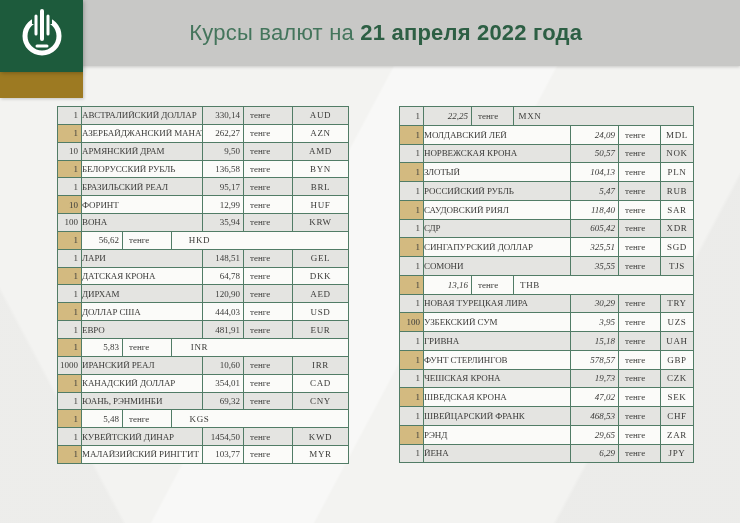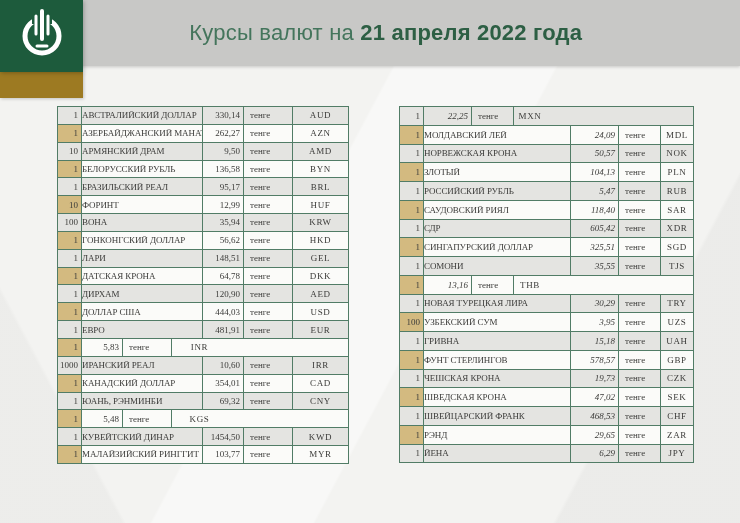--- a/index.html
+++ b/index.html
@@ -138,21 +138,20 @@
     </div>
     <div class="row shaded">
       <div class="cell c-qty">100</div>
       <div class="cell c-name">ВОНА</div>
       <div class="cell c-value">35,94</div>
       <div class="cell c-unit">тенге</div>
       <div class="cell c-code">KRW</div>
     </div>
     <div class="row light">
       <div class="cell c-qty">1</div>
-      <div class="cell c-name">ГОНКОНГСКИЙ ДОЛЛАР</div>
       <div class="cell c-value">56,62</div>
       <div class="cell c-unit">тенге</div>
       <div class="cell c-code">HKD</div>
     </div>
     <div class="row shaded">
       <div class="cell c-qty">1</div>
       <div class="cell c-name">ЛАРИ</div>
       <div class="cell c-value">148,51</div>
       <div class="cell c-unit">тенге</div>
       <div class="cell c-code">GEL</div>

